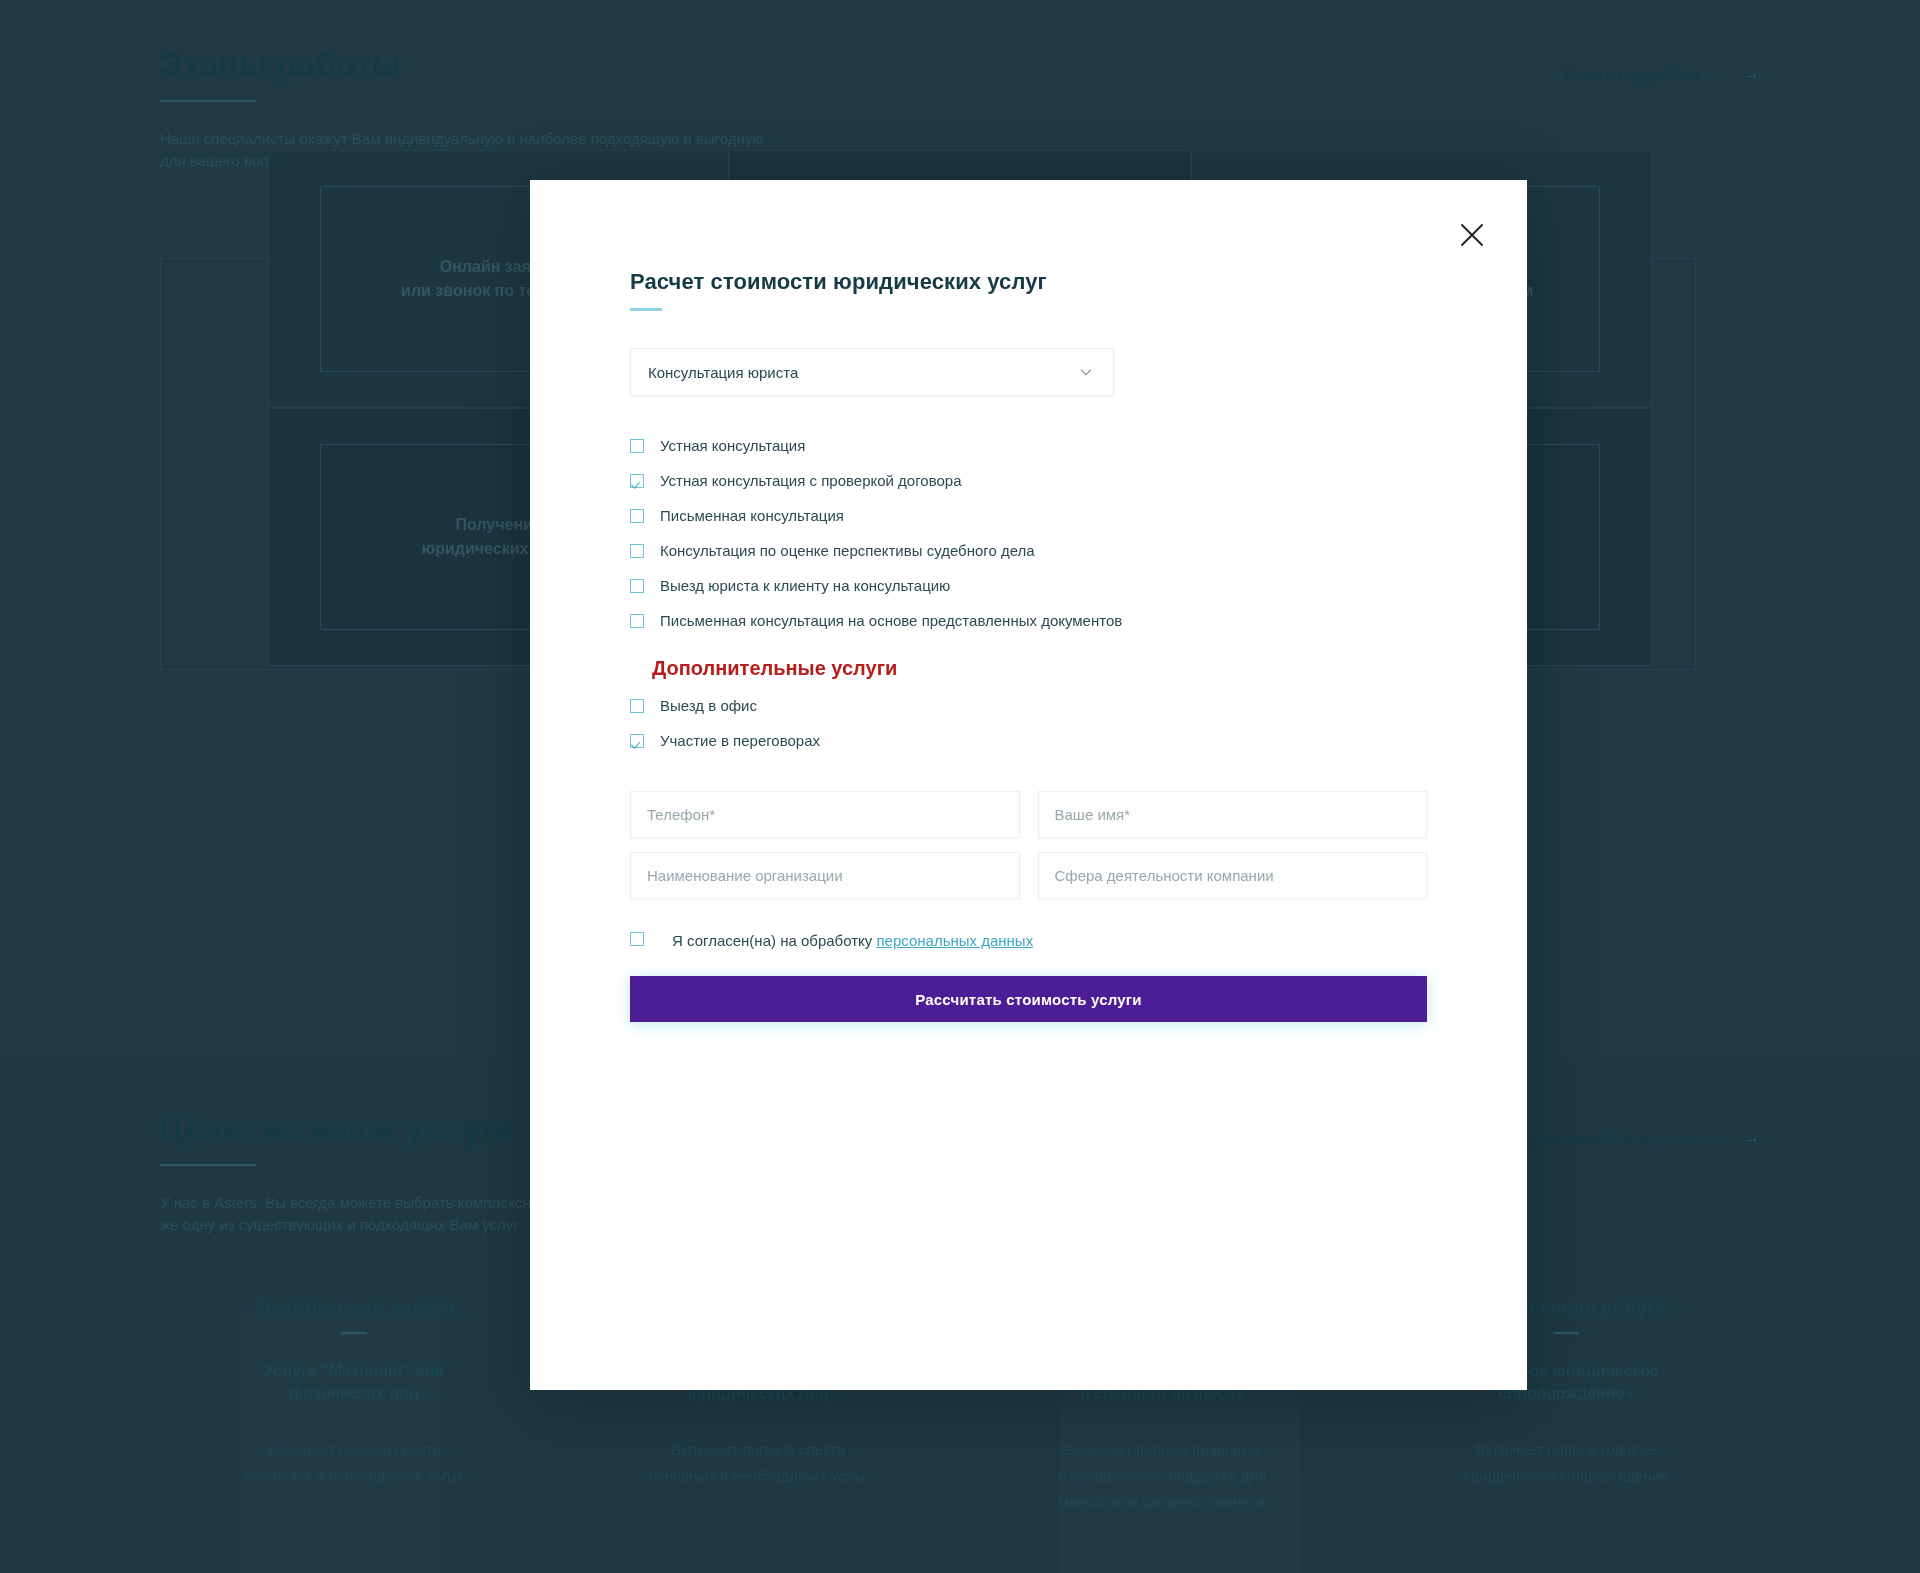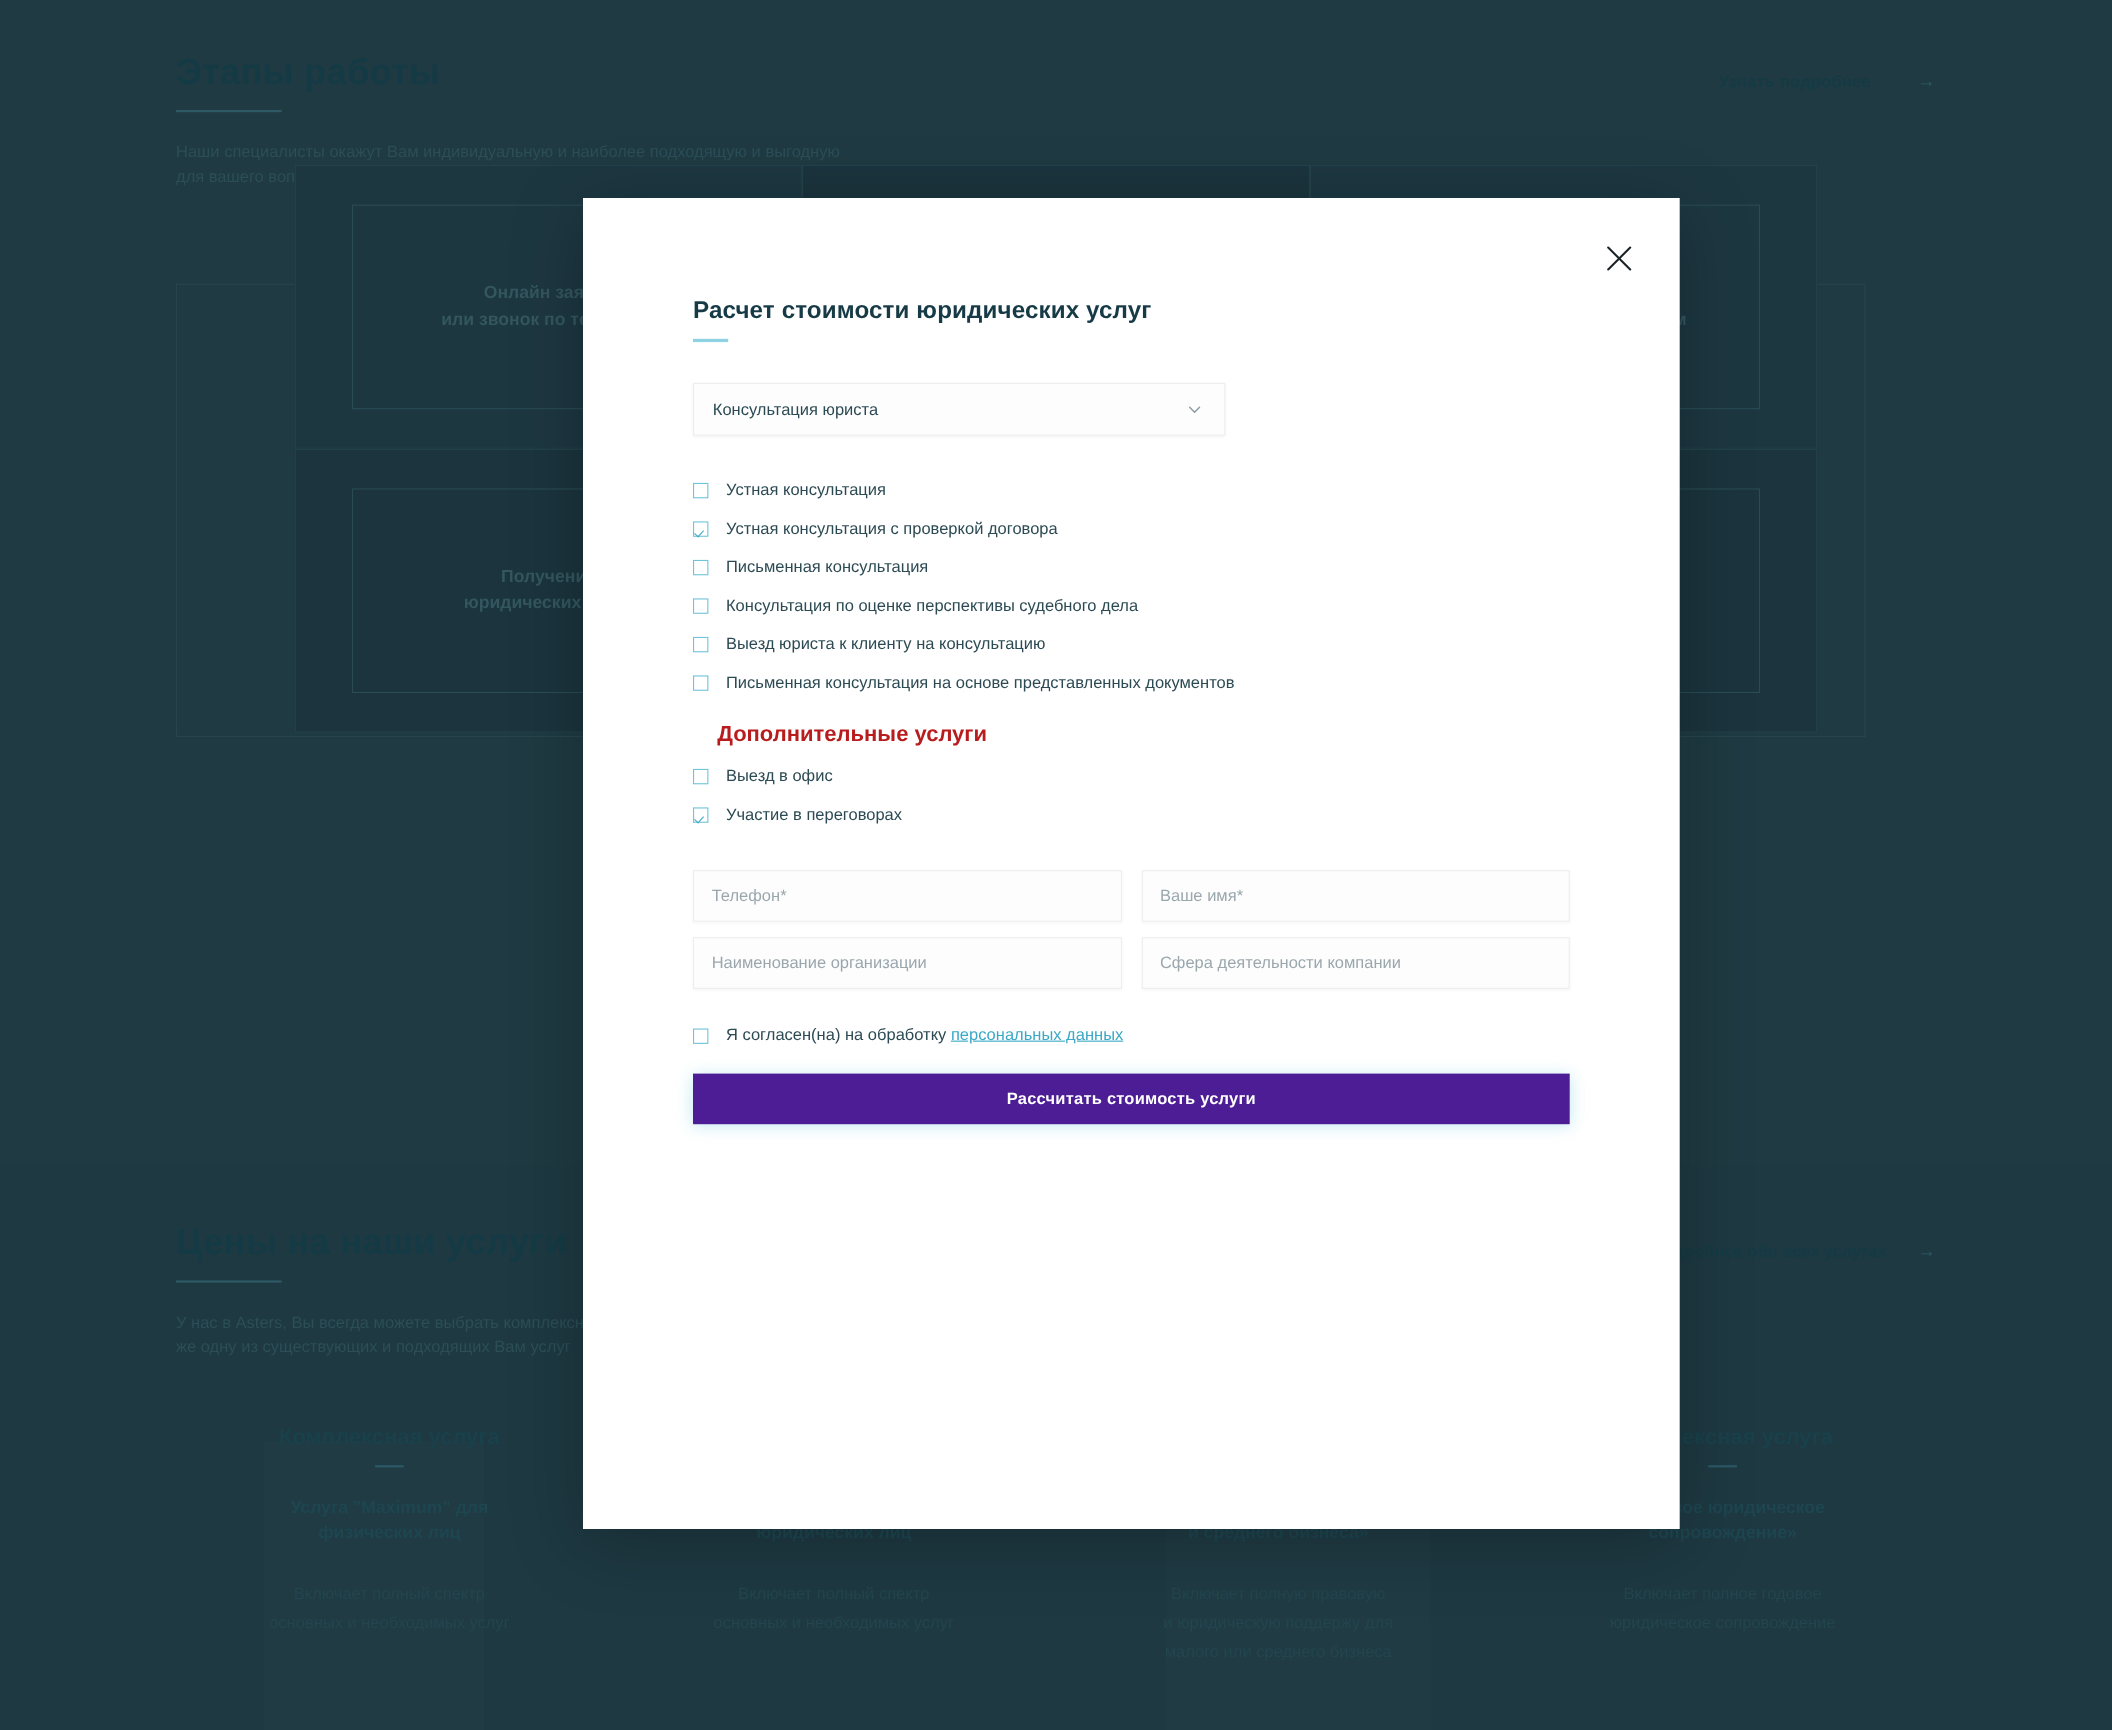--- a/index.html
+++ b/index.html
@@ -295,22 +295,22 @@
     grid-column: 1 / span 2;
     height: 104px;
     padding: 15px 16px;
     resize: none;
     line-height: 20px;
   }
 
   .consent {
     margin-top: 33px;
     display: flex;
-    align-items: flex-end;
-    gap: 16px;
+    align-items: flex-start;
+    gap: 28px;
   }
   .consent-text { font-size: 15px; color: #2c4a53; }
   .consent-link {
     color: #3aa8c6;
     text-decoration: underline;
   }
 
   .submit-btn {
     margin-top: 27px;
     width: 100%;

